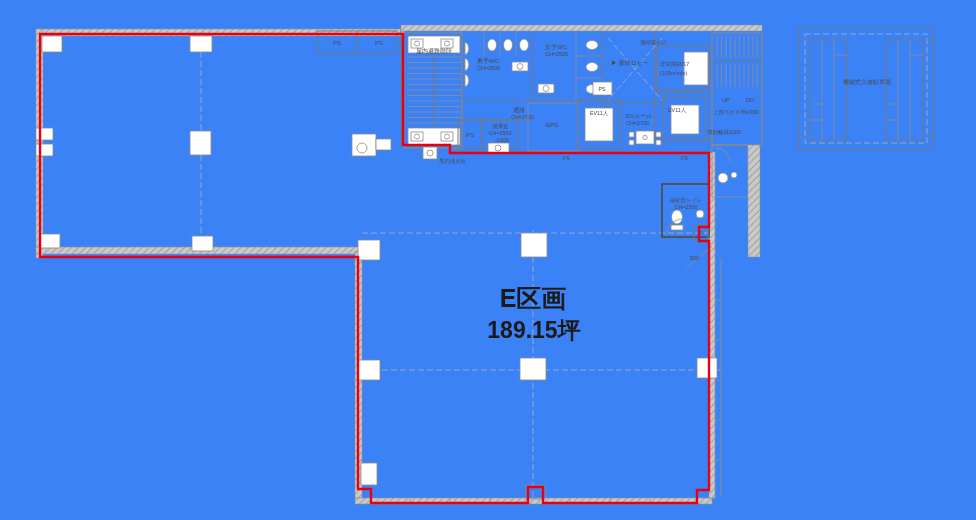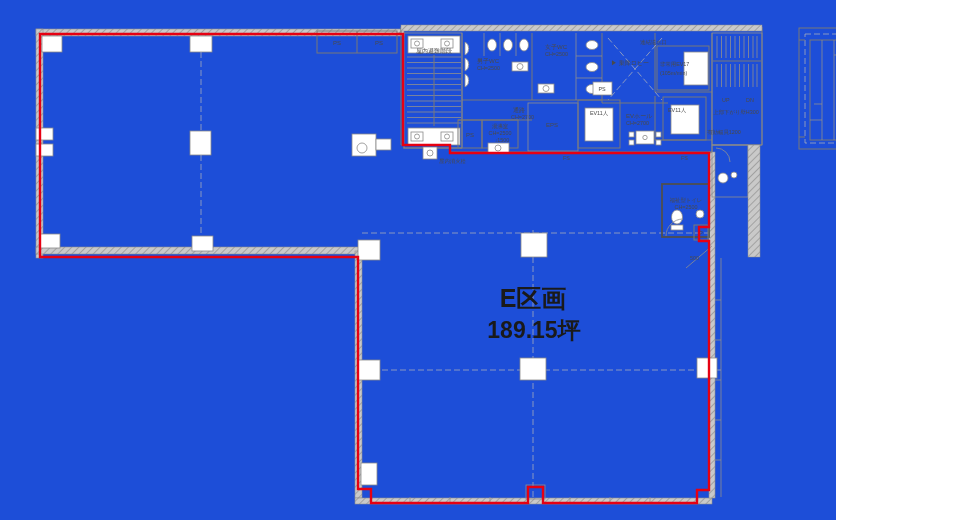--- a/index.html
+++ b/index.html
@@ -1,16 +1,16 @@
 <!DOCTYPE html>
 <html><head>
 <meta charset="utf-8">
 <style>
   html,body{margin:0;padding:0;background:#ffffff;}
-  .page{position:relative;width:836px;height:520px;background:#1d4ed8;overflow:hidden;
+  .page{position:relative;width:976px;height:520px;background:#3b82f6;overflow:hidden;
         font-family:"Liberation Sans",sans-serif;}
   svg{display:block;}
   text{font-family:"Liberation Sans",sans-serif;fill:#4a4a4a;}
   .tiny{font-size:6px;}
   .tiny2{font-size:5.4px;}
   .big{font-size:25px;font-weight:700;fill:#1a1a1a;}
   .big2{font-size:23px;font-weight:700;fill:#1a1a1a;}
   .thin{stroke:#8f8f8f;stroke-width:0.8;fill:none;}
   .part{stroke:#787878;stroke-width:1;fill:none;}
   .dark{stroke:#4f4f4f;stroke-width:1.8;fill:none;}

